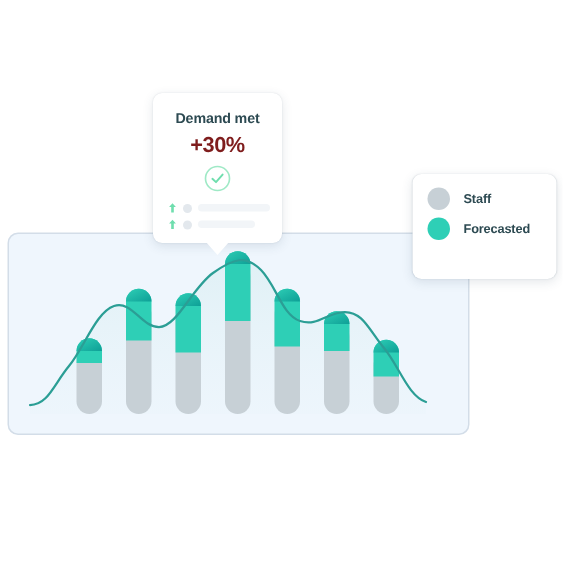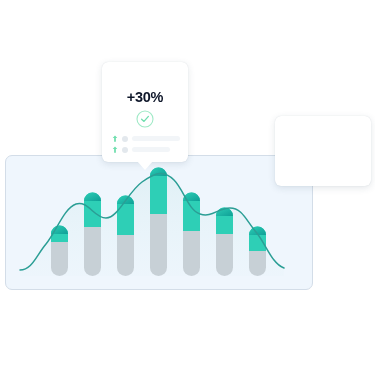--- a/index.html
+++ b/index.html
@@ -63,21 +63,21 @@
     letter-spacing: -0.1px;
   }
   #demand-card .card-value {
     position: absolute;
     top: 27px;
     left: 0;
     width: 100%;
     text-align: center;
     font-size: 14.5px;
     font-weight: bold;
-    color: #0f172a;
+    color: #7f1d1d;
     letter-spacing: -0.3px;
   }
   #check-badge {
     position: absolute;
     top: 48px;
     left: 50%;
     margin-left: -9px;
     width: 18px;
     height: 18px;
   }
@@ -233,20 +233,21 @@
 
     <path d="M 14,114 C 26,114 30,100 40,88 C 50,76 58,52 70,48
              C 82,44 88,62 100,62 C 112,62 122,36 136,26
              C 150,16 158,14 168,24 C 178,34 182,54 194,58
              C 206,62 212,52 224,52 C 236,52 240,64 250,76
              C 260,88 266,108 278,112" fill="none" stroke="#2b9e95" stroke-width="1.5" stroke-linecap="round"></path>
   </svg>
 </div>
 
 <div id="demand-card">
+  <div class="card-title">Demand met</div>
   <div class="card-value">+30%</div>
 
   <svg id="check-badge" viewBox="0 0 18 18">
     <circle cx="9" cy="9" r="8" fill="none" stroke="#9fe9c6" stroke-width="1.1"></circle>
     <path d="M 5.6,9.2 L 8,11.4 L 12.4,6.4" fill="none" stroke="#6fdeae" stroke-width="1.3" stroke-linecap="round" stroke-linejoin="round"></path>
   </svg>
 
   <div class="ghost-row r1">
     <svg class="ghost-arrow" viewBox="0 0 6 8">
       <path d="M 3,0.5 L 5.6,3.4 L 4,3.4 L 4,7.6 L 2,7.6 L 2,3.4 L 0.4,3.4 Z" fill="#6fdeae"></path>
@@ -261,13 +262,21 @@
     <span class="ghost-dot"></span>
     <span class="ghost-bar"></span>
   </div>
 
   <svg id="card-tail" viewBox="0 0 16 9">
     <path d="M 0,0 L 16,0 L 8,9 Z" fill="#ffffff"></path>
   </svg>
 </div>
 
 <div id="legend">
+  <div class="legend-item i0">
+    <span class="legend-swatch" style="background:#c7d0d6"></span>
+    <span class="legend-label">Staff</span>
+  </div>
+  <div class="legend-item i1">
+    <span class="legend-swatch" style="background:#2ecfb6"></span>
+    <span class="legend-label">Forecasted</span>
+  </div>
 </div>
 
 </body></html>

